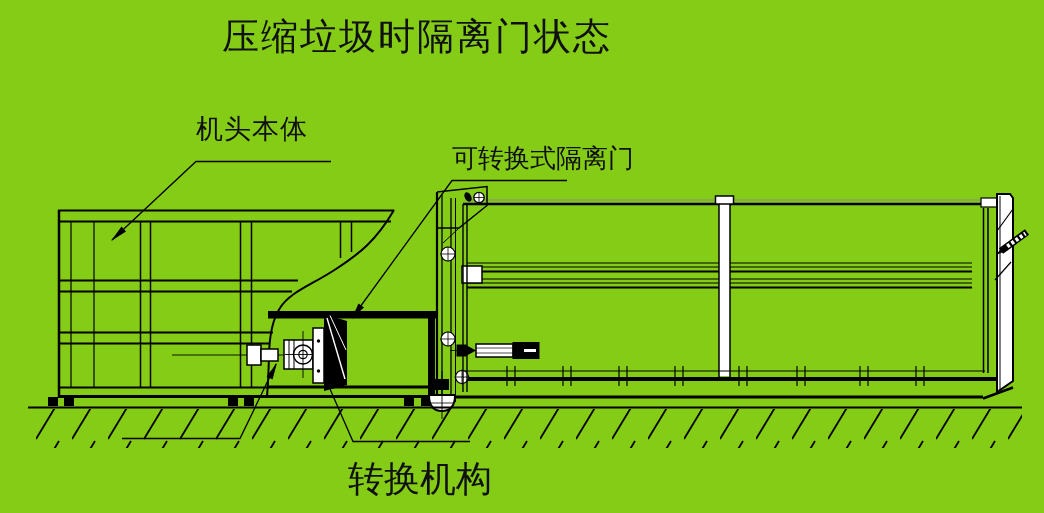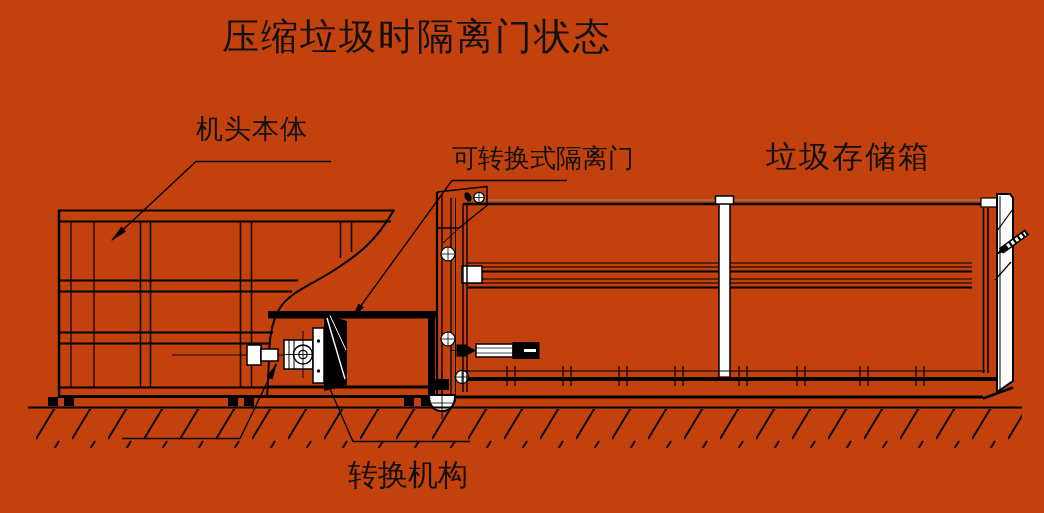--- a/index.html
+++ b/index.html
@@ -1,31 +1,31 @@
 <!DOCTYPE html>
 <html><head>
 <meta charset="utf-8">
 <style>
   html,body{margin:0;padding:0;background:#ffffff;}
   .canvas{
     position:relative;
     width:1044px;height:513px;
-    background:#c2410c;
+    background:#84cc16;
     overflow:hidden;
     font-family:"DejaVu Sans","Liberation Sans",sans-serif;
     color:#000;
   }
   .canvas svg{position:absolute;left:0;top:0;}
   .lbl{position:absolute;white-space:nowrap;font-weight:400;color:#101010;}
   .title{left:222px;top:12px;font-size:37px;letter-spacing:2px;}
   .lbl-machine-head{left:196px;top:111px;font-size:27px;letter-spacing:1px;}
   .lbl-isolation-door{left:452px;top:141px;font-size:26px;}
   .lbl-storage-box{left:766px;top:136px;font-size:31px;letter-spacing:2px;}
   .lbl-compression{left:80px;top:458px;font-size:28px;}
-  .lbl-conversion{left:348px;top:455px;font-size:30px;}
+  .lbl-conversion{left:348px;top:455px;font-size:36px;}
 </style>
 </head>
 <body>
 
 <div class="canvas">
 
 <svg width="1044" height="513" viewBox="0 0 1044 513">
   <defs>
     <pattern id="hatchp" patternUnits="userSpaceOnUse" width="36" height="40">
       <line x1="0" y1="39" x2="23" y2="1" stroke="#000" stroke-width="1.8"></line>
@@ -195,16 +195,15 @@
 
   <g>
     <line x1="28" y1="407.5" x2="1022" y2="407.5" stroke="#000" stroke-width="2.2"></line>
     <rect x="28" y="409" width="994" height="39" fill="url(#hatchp)" stroke="none"></rect>
   </g>
 </svg>
 
 <div class="lbl title">压缩垃圾时隔离门状态</div>
 <div class="lbl lbl-machine-head">机头本体</div>
 <div class="lbl lbl-isolation-door">可转换式隔离门</div>
-<div class="lbl lbl-storage-box">垃圾存储箱</div>
 <div class="lbl lbl-conversion">转换机构</div>
 
 </div>
 
 </body></html>

